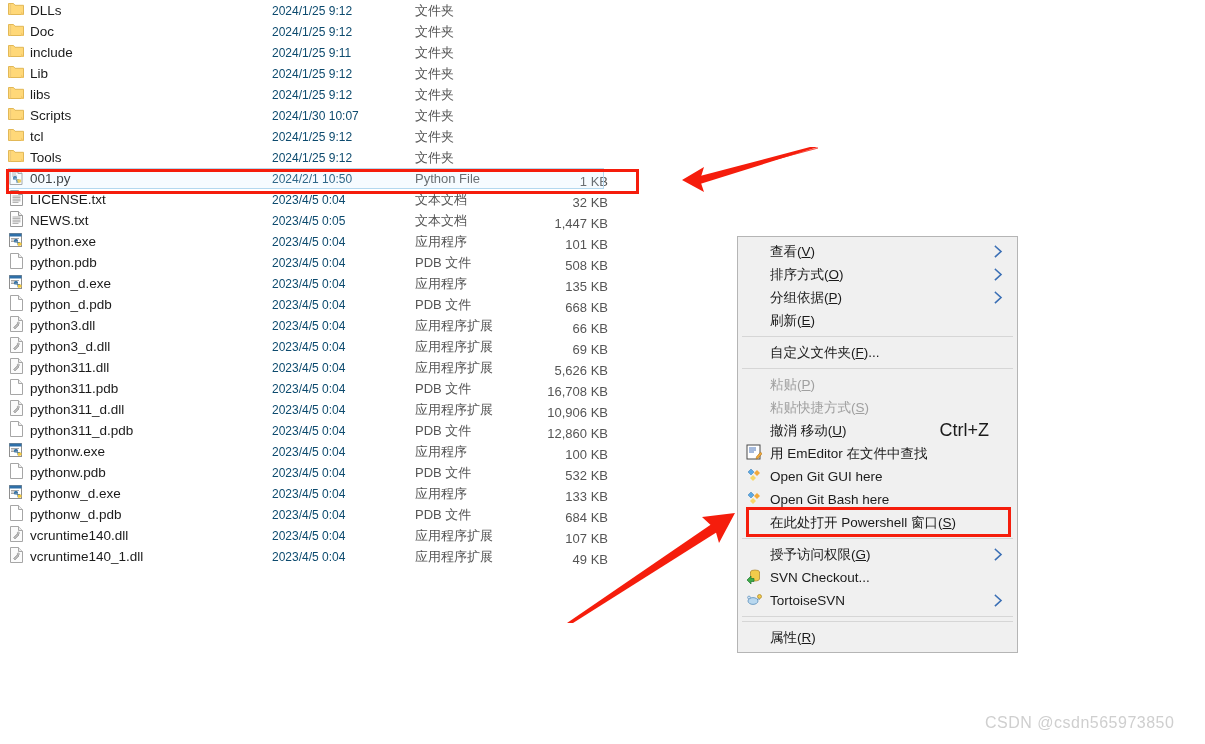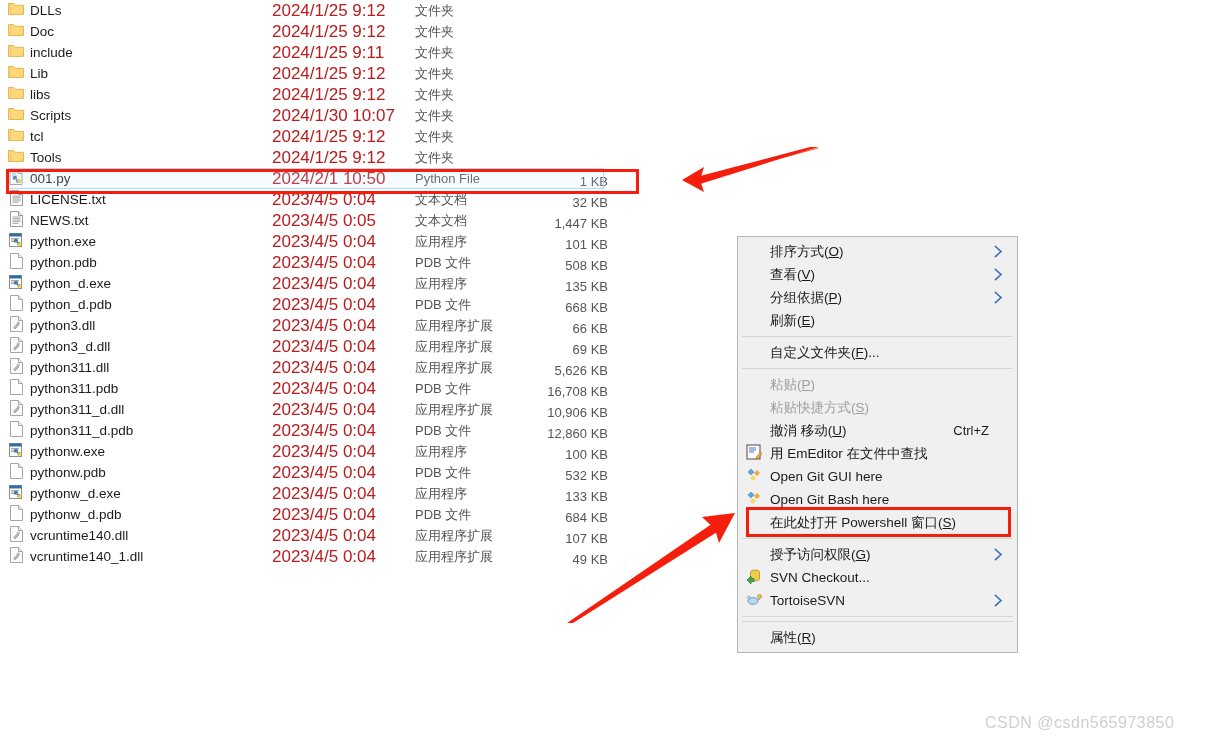--- a/index.html
+++ b/index.html
@@ -41,22 +41,22 @@
   }
   .cell-name {
     width: 242px; min-width: 242px;
     color: #1b1b1b;
     font-size: 13.5px;
     overflow: hidden;
     text-overflow: ellipsis;
   }
   .cell-date {
     width: 143px; min-width: 143px;
-    color: #b91c1c;
-    font-size: 17px;
+    color: #0c4a6e;
+    font-size: 12px;
   }
   .cell-type {
     width: 105px; min-width: 105px;
     color: #555555;
     font-size: 13px;
   }
   .cell-size {
     width: 88px; min-width: 88px;
     color: #555555;
     font-size: 13px;
@@ -102,21 +102,21 @@
   }
   .menu-item .mi-icon {
     width: 32px; min-width: 32px;
     display: flex; align-items: center; justify-content: center;
   }
   .menu-item .mi-label {
     flex: 1 1 auto;
     font-size: 13.5px;
   }
   .menu-item .mi-accel {
-    font-size: 13px;
+    font-size: 18px;
     color: #1b1b1b;
     padding-left: 18px;
   }
   .menu-item.disabled .mi-label { color: #a0a0a0; }
   .menu-item .mi-chevron {
     width: 18px; min-width: 18px;
     display: flex; align-items: center; justify-content: center;
   }
   .menu-sep {
     height: 1px;
@@ -523,30 +523,30 @@
   </svg>
 
   <svg class="arrow-svg" id="arrow-to-powershell" width="180" height="120" viewBox="0 0 180 120">
     <polygon points="2,118 8,118 160,22 154,14" fill="#f51d0c"></polygon>
     <polygon points="137,12 170,8 154,38 150,24" fill="#f51d0c"></polygon>
   </svg>
 
   <div id="context-menu">
       <div class="menu-item">
         <div class="mi-icon"></div>
-        <div class="mi-label">排序方式(<span class="underline">O</span>)</div>
+        <div class="mi-label">查看(<span class="underline">V</span>)</div>
         <div class="mi-chevron">
           <svg width="9" height="13" viewBox="0 0 9 13">
             <path d="M1.5 1.5 L7 6.5 L1.5 11.5" stroke="#3a6fb5" stroke-width="1.6" fill="none" stroke-linecap="square"></path>
           </svg>
         </div>
       </div>
       <div class="menu-item">
         <div class="mi-icon"></div>
-        <div class="mi-label">查看(<span class="underline">V</span>)</div>
+        <div class="mi-label">排序方式(<span class="underline">O</span>)</div>
         <div class="mi-chevron">
           <svg width="9" height="13" viewBox="0 0 9 13">
             <path d="M1.5 1.5 L7 6.5 L1.5 11.5" stroke="#3a6fb5" stroke-width="1.6" fill="none" stroke-linecap="square"></path>
           </svg>
         </div>
       </div>
       <div class="menu-item">
         <div class="mi-icon"></div>
         <div class="mi-label">分组依据(<span class="underline">P</span>)</div>
         <div class="mi-chevron">

